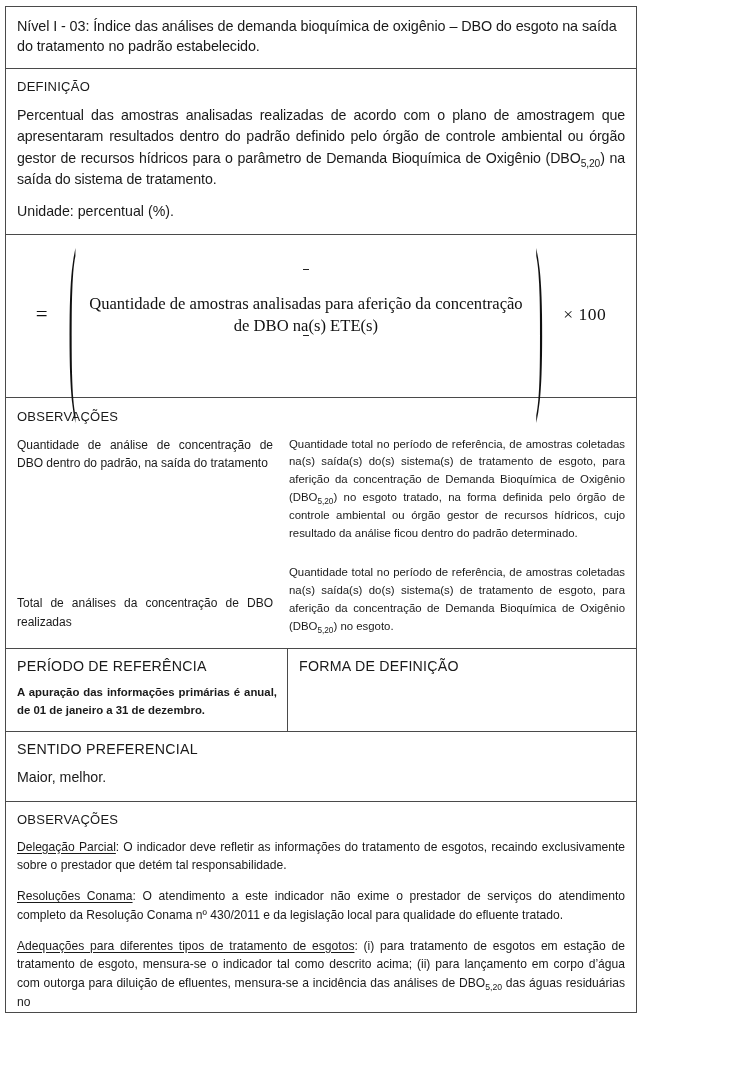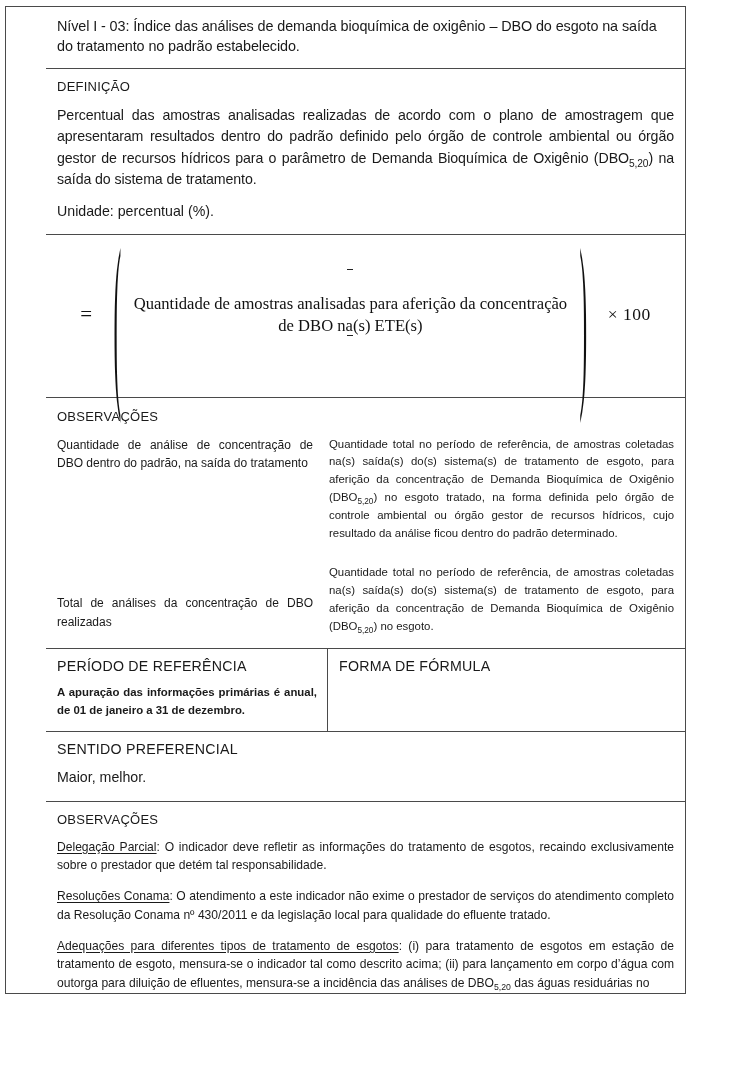--- a/index.html
+++ b/index.html
@@ -14,25 +14,24 @@
     overflow: hidden;
     font-family: "Liberation Sans", sans-serif;
     color: #1a1a1a;
     -webkit-font-smoothing: antialiased;
   }
 
   .sheet {
     position: absolute;
     left: 5px;
     top: 6px;
-    width: 681px;
+    width: 632px;
     box-sizing: border-box;
     border: 1.3px solid #4a4a4a;
     background: #fff;
-    padding-left: 40px;
   }
 
   .band {
     border-bottom: 1.3px solid #4a4a4a;
     box-sizing: border-box;
   }
   .band:last-child { border-bottom: none; }
 
   
   .title-band {
@@ -227,21 +226,21 @@
       <div class="info-right"><span>Quantidade total no período de referência, de amostras coletadas na(s) saída(s) do(s) sistema(s) de tratamento de esgoto, para aferição da concentração de Demanda Bioquímica de Oxigênio (DBO</span><sub>5,20</sub><span>) no esgoto.</span></div>
     </div>
   </div>
 
   <div class="band two-col">
     <div class="col-l">
       <div class="col-head">PERÍODO DE REFERÊNCIA</div>
       <p class="col-body">A apuração das informações primárias é anual, de 01 de janeiro a 31 de dezembro.</p>
     </div>
     <div class="col-r">
-      <div class="col-head">FORMA DE FÓRMULA</div>
+      <div class="col-head">FORMA DE DEFINIÇÃO</div>
     </div>
   </div>
 
   <div class="band two-col">
     <div class="col-r">
       <div class="col-head col-head-tight">SENTIDO PREFERENCIAL</div>
       <p class="col-body-lg">Maior, melhor.</p>
     </div>
   </div>
 

